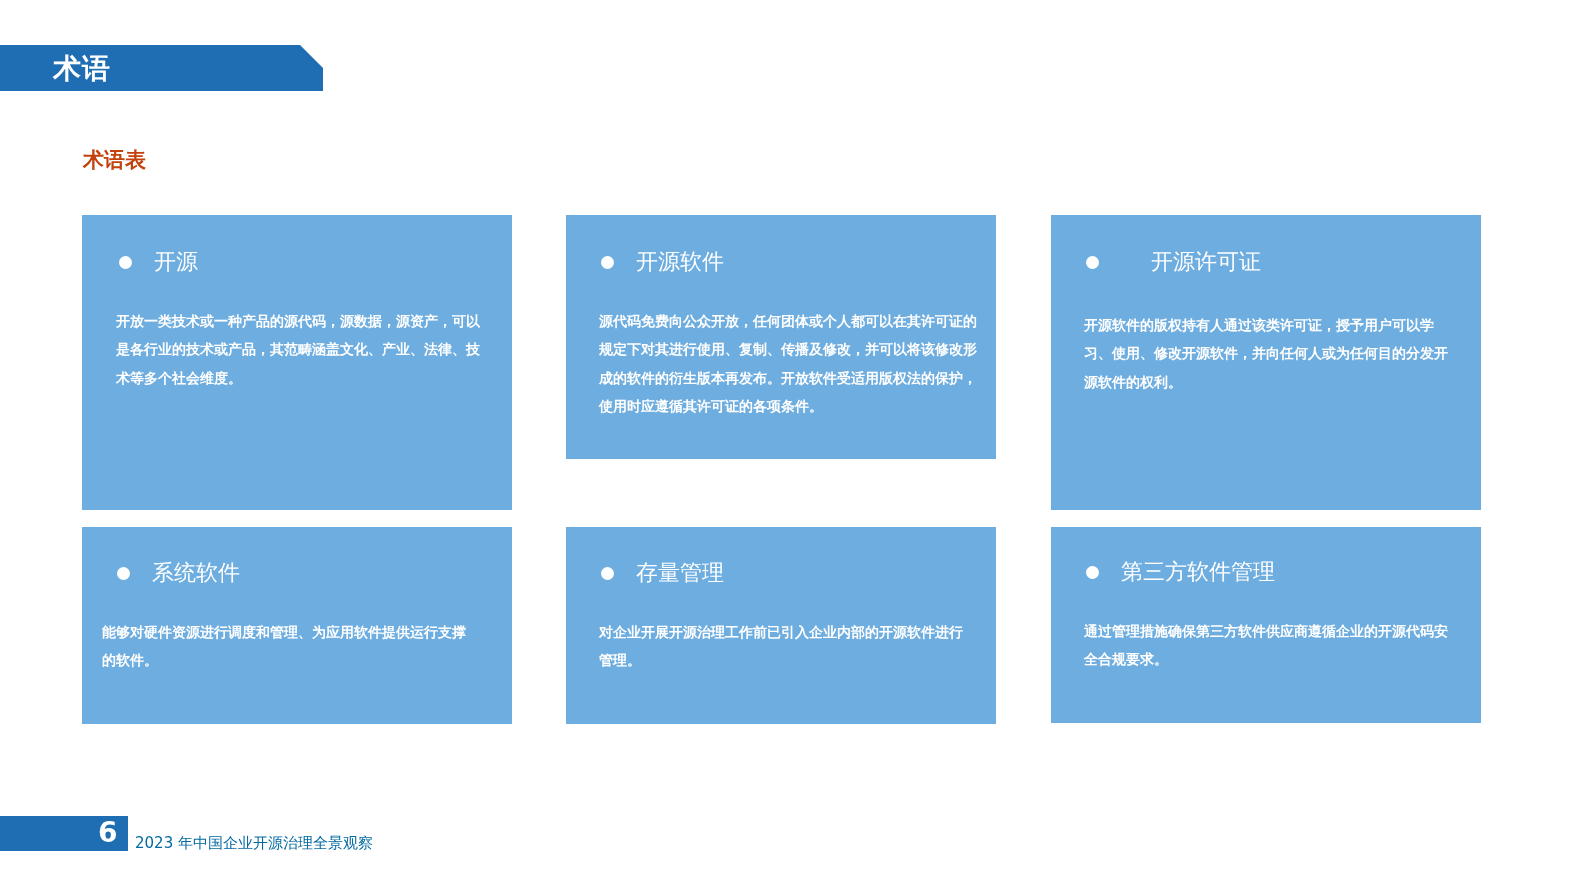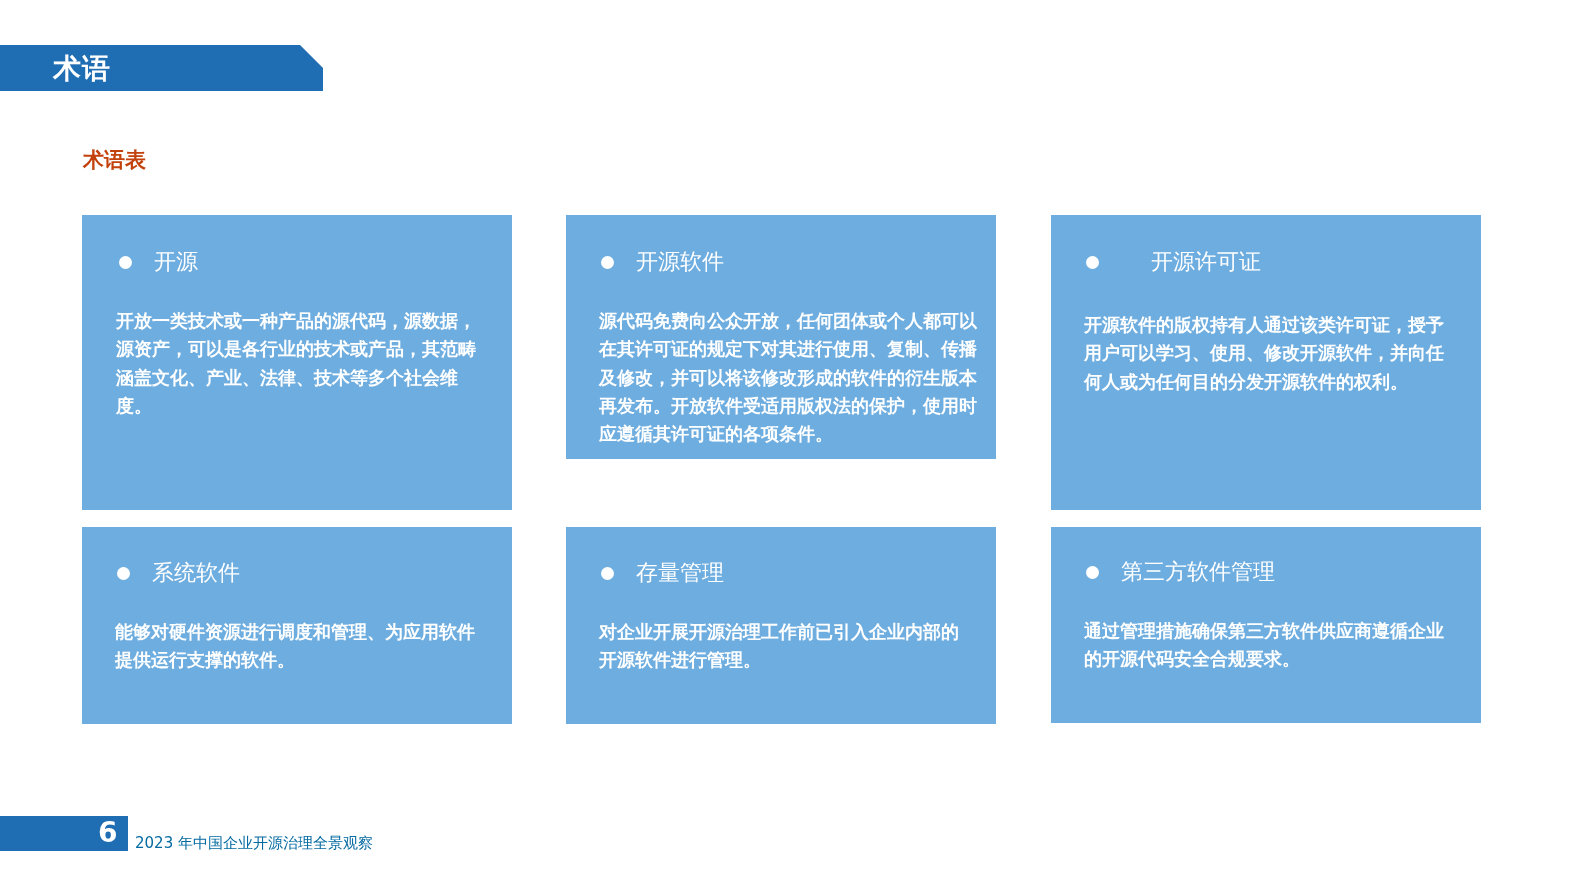--- a/index.html
+++ b/index.html
@@ -26,21 +26,21 @@
     .card-head {
       position:absolute; display:flex; align-items:center;
     }
     .bullet {
       width:13px; height:13px; border-radius:50%; background:#ffffff; margin-right:22px;
     }
     .card-title {
       font-size:22px; font-weight:normal; line-height:30px;
     }
     .card-body {
-      position:absolute; font-size:18px; font-weight:bold; line-height:28.3px;
+      position:absolute; font-size:14px; font-weight:bold; line-height:28.3px;
     }
     .footer-bar {
       position:absolute; left:0; top:816px; width:128px; height:35px; background:#1f6db3;
     }
     .page-num {
       position:absolute; left:98px; top:815px; color:#ffffff;
       font-size:28px; font-weight:bold; line-height:36px;
     }
     .footer-text {
       position:absolute; left:135px; top:832px; color:#0369a1;
@@ -77,21 +77,21 @@
     <span class="card-title">开源许可证</span>
   </div>
   <div class="card-body" style="left:33px; top:96px; width:375px;">开源软件的版权持有人通过该类许可证，授予用户可以学习、使用、修改开源软件，并向任何人或为任何目的分发开源软件的权利。</div>
 </div>
 
 <div class="card" style="left:82px; top:527px; width:430px; height:197px;">
   <div class="card-head" style="left:35px; top:31px;">
     <span class="bullet"></span>
     <span class="card-title">系统软件</span>
   </div>
-  <div class="card-body" style="left:33px; top:91px; width:375px;">能够对硬件资源进行调度和管理、为应用软件提供运行支撑的软件。</div>
+  <div class="card-body" style="left:20px; top:91px; width:375px;">能够对硬件资源进行调度和管理、为应用软件提供运行支撑的软件。</div>
 </div>
 
 <div class="card" style="left:566px; top:527px; width:430px; height:197px;">
   <div class="card-head" style="left:35px; top:31px;">
     <span class="bullet"></span>
     <span class="card-title">存量管理</span>
   </div>
   <div class="card-body" style="left:33px; top:91px; width:375px;">对企业开展开源治理工作前已引入企业内部的开源软件进行管理。</div>
 </div>
 

